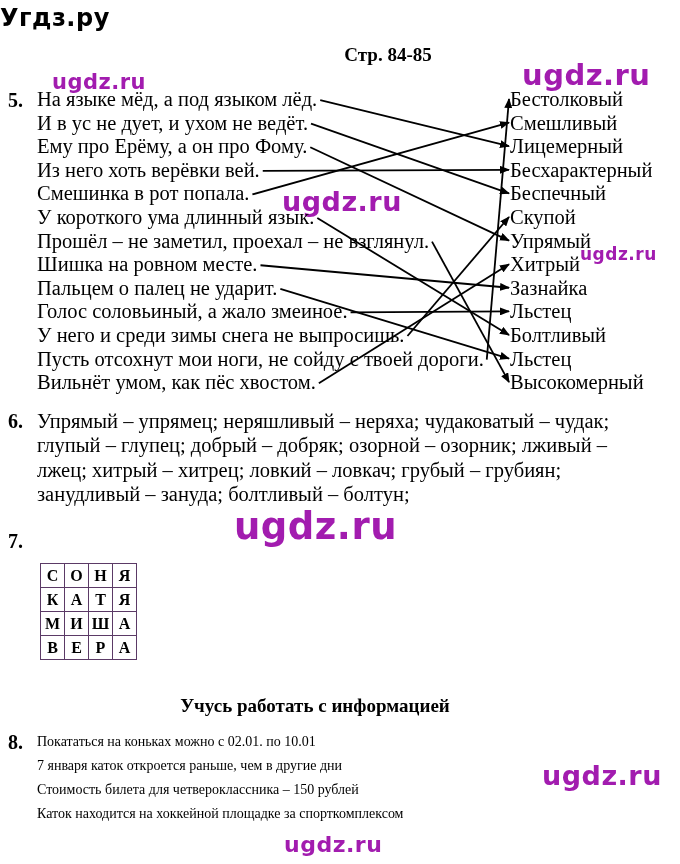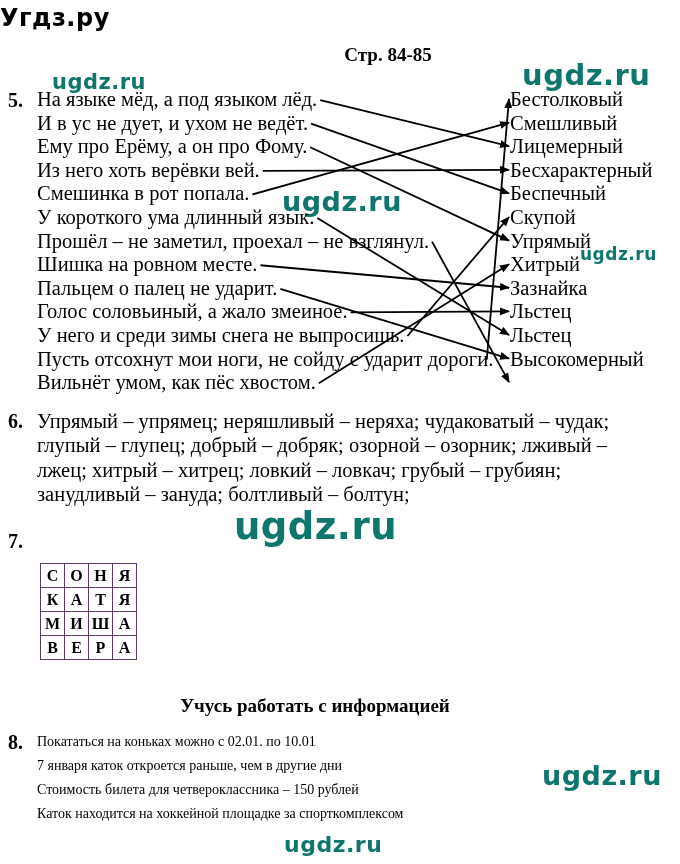--- a/index.html
+++ b/index.html
@@ -1,20 +1,20 @@
 <!DOCTYPE html>
 <html><head>
   <meta charset="utf-8">
   <style>
     html, body { margin: 0; padding: 0; background: #ffffff; }
     body { width: 680px; height: 864px; position: relative; overflow: hidden; color: #000; }
     .abs { position: absolute; white-space: nowrap; }
     .site-title { left: 0; width: 680px; top: 4px; text-align: left; font-family: "DejaVu Sans", sans-serif; font-size: 24px; font-weight: bold; letter-spacing: 0.5px; }
     .page-heading { left: 0; width: 680px; top: 44px; text-align: center; font-family: "Liberation Serif", serif; font-weight: bold; font-size: 19px; padding-left: 48px; }
-    .wm { font-family: "DejaVu Sans", sans-serif; font-weight: bold; color: #0f766e; letter-spacing: 0.5px; }
+    .wm { font-family: "DejaVu Sans", sans-serif; font-weight: bold; color: #a21caf; letter-spacing: 0.5px; }
     .serif { font-family: "Liberation Serif", serif; font-size: 20.5px; line-height: 23.6px; }
     .num { font-family: "Liberation Serif", serif; font-weight: bold; font-size: 20px; }
     .left-col { left: 37px; top: 88px; }
     .left-col div, .right-col div { height: 23.6px; }
     .right-col { left: 510px; top: 88px; }
     .ex6 { left: 37px; top: 409px; font-family: "Liberation Serif", serif; font-size: 20.5px; line-height: 24.3px; }
     .ex6 div { height: 24.3px; }
     svg.arrows { position: absolute; left: 0; top: 0; }
     .grid { position: absolute; left: 40px; top: 563px; border-collapse: collapse; }
     .grid td { width: 23px; height: 23px; border: 1.3px solid #5b3a66; text-align: center; vertical-align: middle; font-family: "Liberation Serif", serif; font-weight: bold; font-size: 16px; padding: 0; }
@@ -42,34 +42,35 @@
   <div>И в ус не дует, и ухом не ведёт.</div>
   <div>Ему про Ерёму, а он про Фому.</div>
   <div>Из него хоть верёвки вей.</div>
   <div>Смешинка в рот попала.</div>
   <div>У короткого ума длинный язык.</div>
   <div>Прошёл – не заметил, проехал – не взглянул.</div>
   <div>Шишка на ровном месте.</div>
   <div>Пальцем о палец не ударит.</div>
   <div>Голос соловьиный, а жало змеиное.</div>
   <div>У него и среди зимы снега не выпросишь.</div>
-  <div>Пусть отсохнут мои ноги, не сойду с ударит дороги.</div>
+  <div>Пусть отсохнут мои ноги, не сойду с твоей дороги.</div>
   <div>Вильнёт умом, как пёс хвостом.</div>
 </div>
 <div class="abs serif right-col">
   <div>Бестолковый</div>
   <div>Смешливый</div>
   <div>Лицемерный</div>
   <div>Бесхарактерный</div>
   <div>Беспечный</div>
   <div>Скупой</div>
   <div>Упрямый</div>
   <div>Хитрый</div>
   <div>Зазнайка</div>
   <div>Льстец</div>
+  <div>Болтливый</div>
   <div>Льстец</div>
   <div>Высокомерный</div>
 </div>
 
 <svg class="arrows" width="680" height="420">
   <defs>
     <marker id="ah" markerWidth="10" markerHeight="8" refX="9" refY="4" orient="auto" markerUnits="userSpaceOnUse">
       <path d="M0,0 L10,4 L0,8 z" fill="#000"></path>
     </marker>
   </defs>

